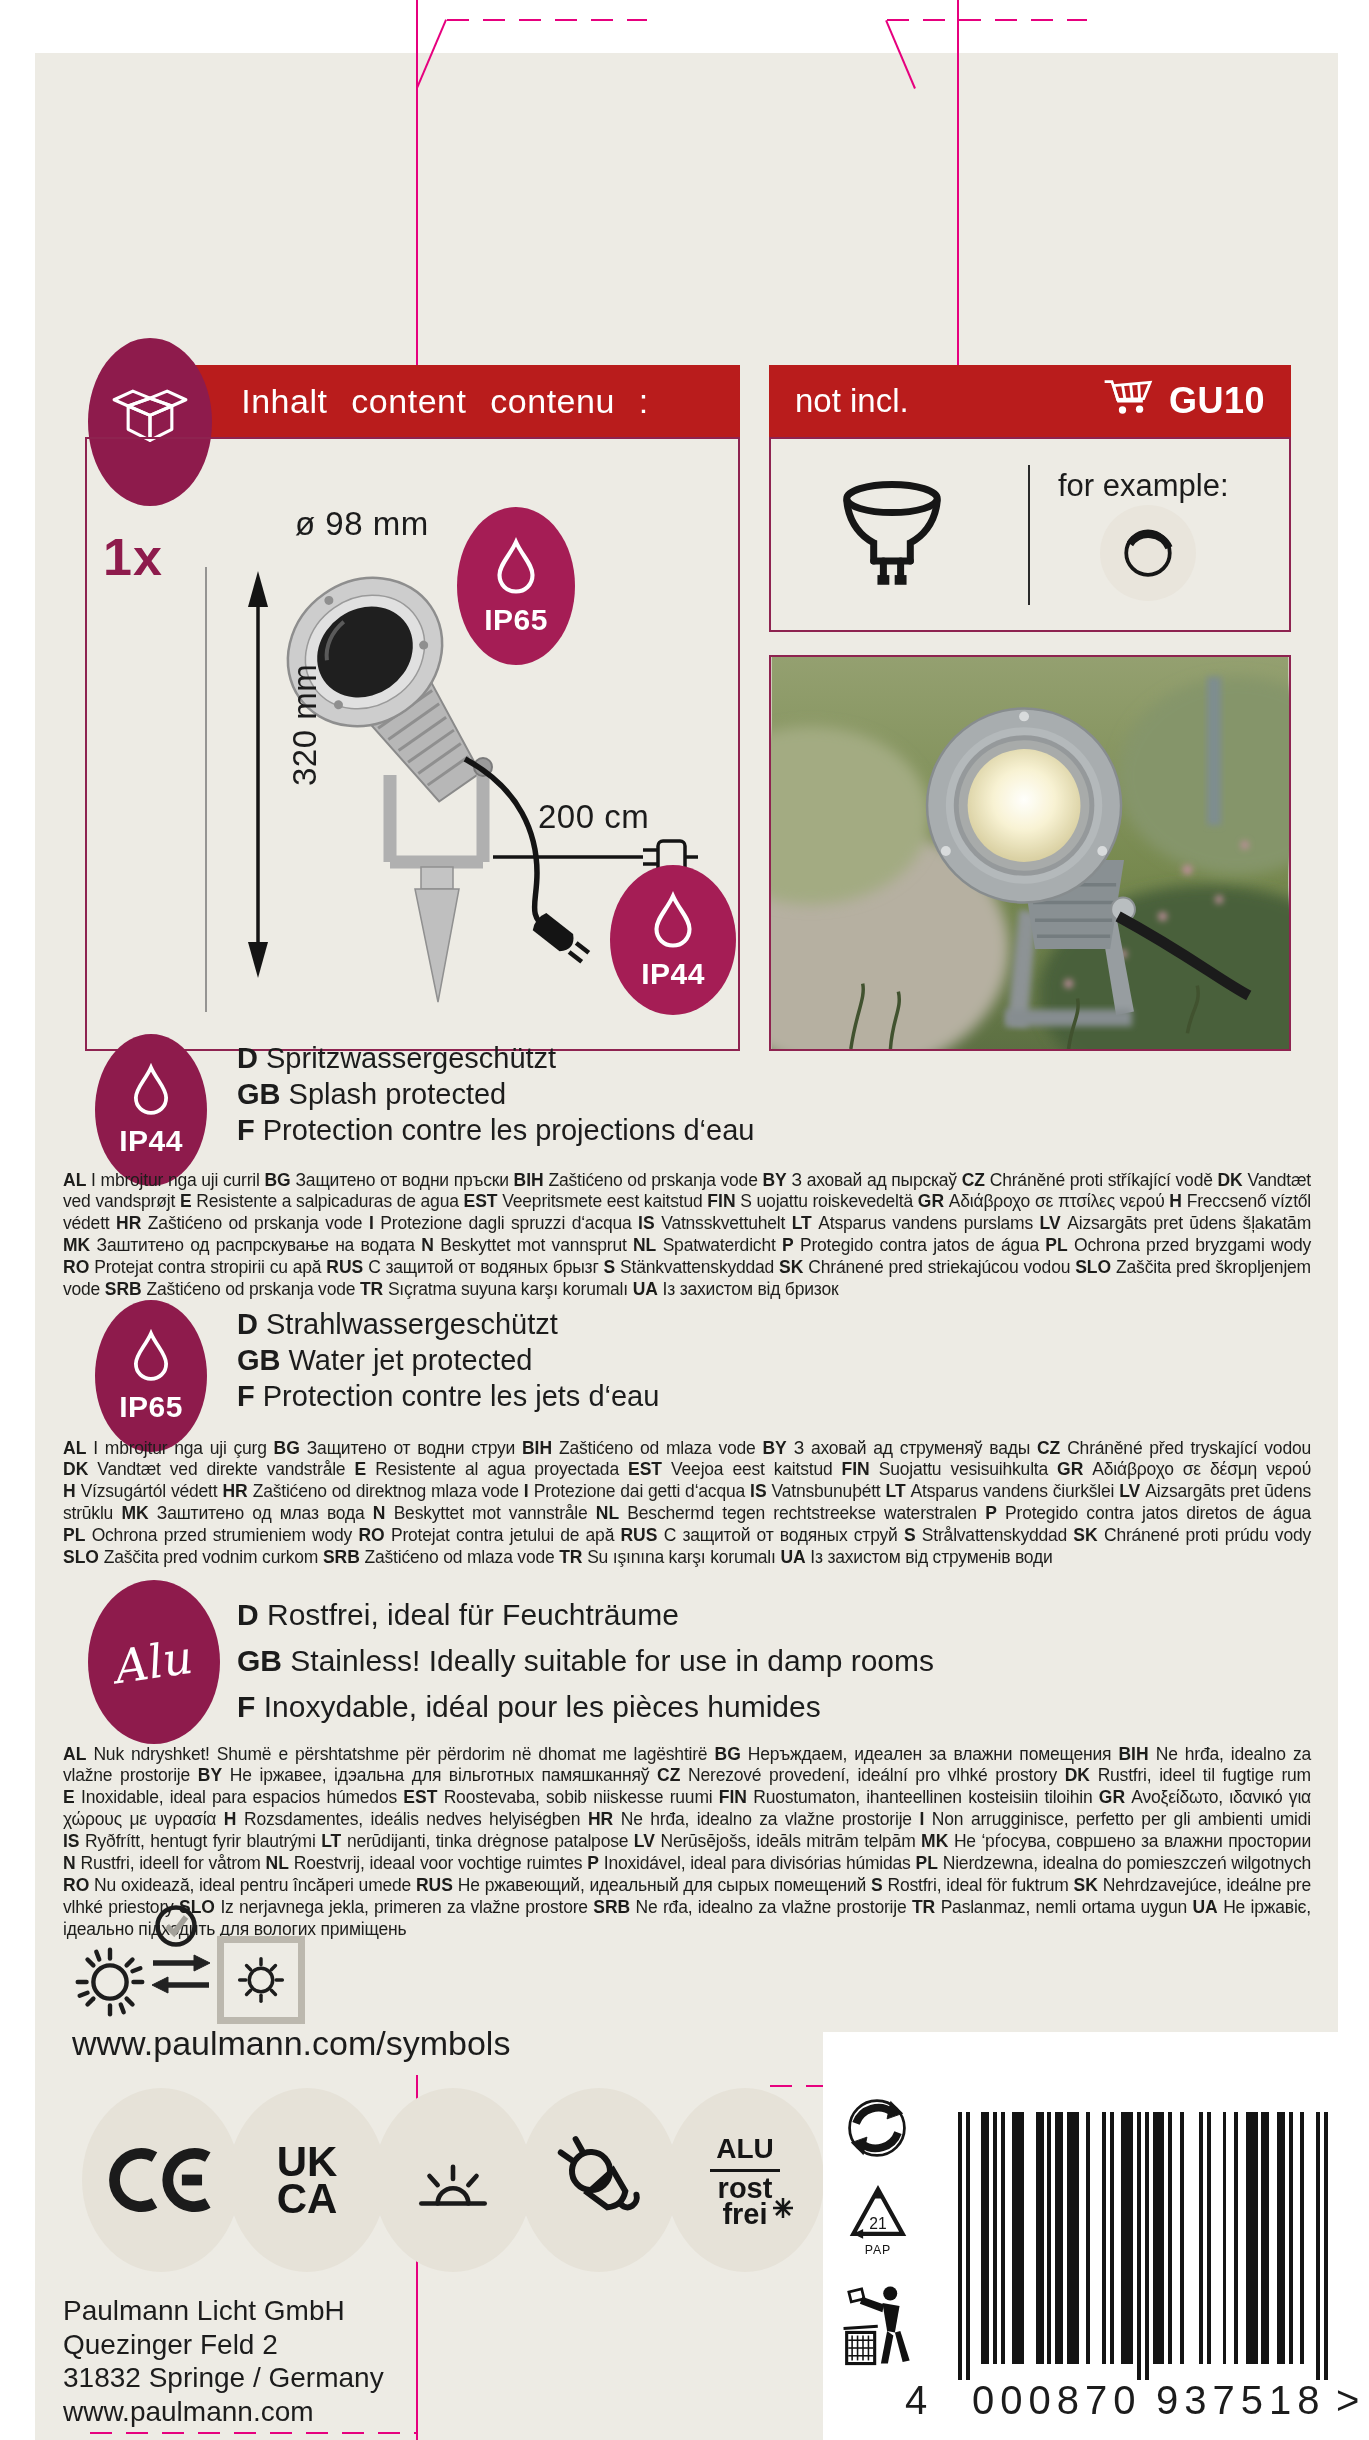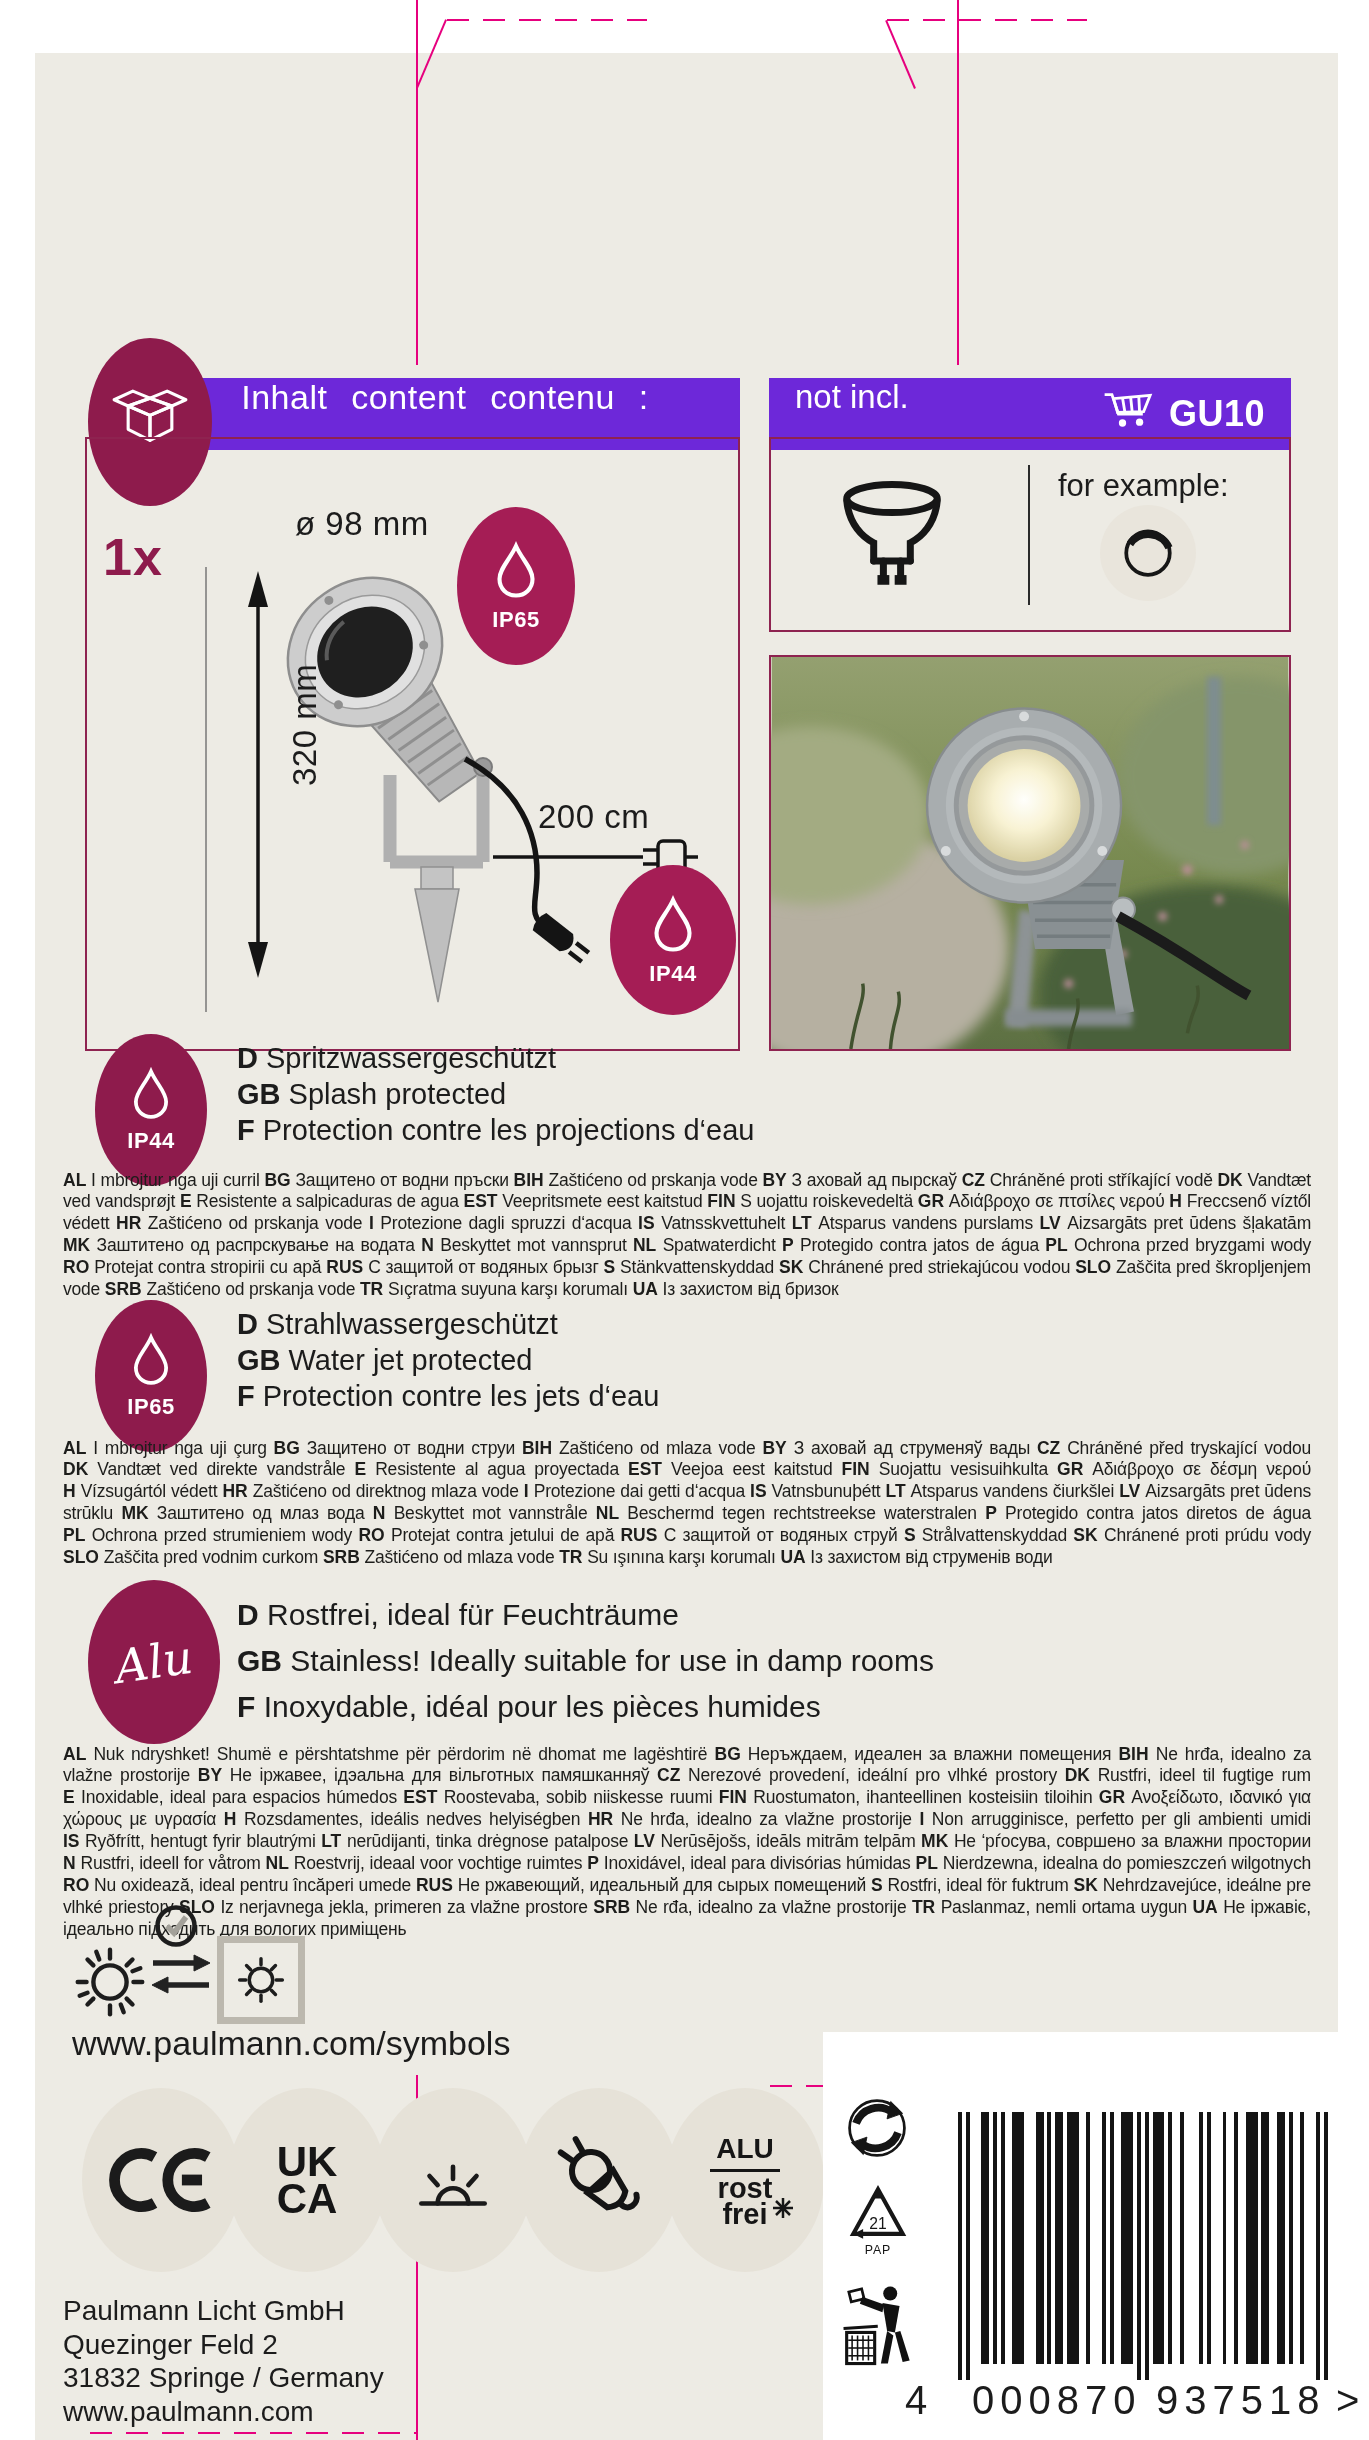--- a/index.html
+++ b/index.html
@@ -16,21 +16,21 @@
   .cropdash{position:absolute;height:2px;background:repeating-linear-gradient(90deg,#e6007e 0 22px,transparent 22px 36px);}
   #cm-d1{left:447px;top:19px;width:200px;}
   #cm-d2{left:887px;top:19px;width:200px;}
   #cm-d3{left:770px;top:2085px;width:183px;}
   #cm-d4{left:90px;top:2432px;width:326px;}
   .cropdiag{position:absolute;width:74px;height:2px;background:#e6007e;transform-origin:0 0;}
   #cm-g1{left:447px;top:20px;transform:rotate(113deg);}
   #cm-g2{left:887px;top:20px;transform:rotate(67deg);}
 
   
-  .hbar{position:absolute;top:378px;height:72px;background:#6d28d9;color:#fff;display:flex;}
+  .hbar{position:absolute;top:365px;height:72px;background:#b91c1c;color:#fff;display:flex;align-items:center;}
   #bar-left{left:150px;width:590px;justify-content:center;}
   #bar-left .t{font-size:34px;word-spacing:14px;letter-spacing:.5px;}
   #bar-right{left:769px;width:522px;justify-content:space-between;padding:0 26px;box-sizing:border-box;}
   #bar-right .t{font-size:33px;}
   #gu10wrap{display:flex;align-items:center;gap:14px;font-size:36px;font-weight:bold;letter-spacing:.5px;}
   #badge-box{position:absolute;left:88px;top:338px;width:124px;height:168px;border-radius:50%;
              background:#8e1b4c;display:flex;align-items:center;justify-content:center;}
 
   
   .obox{position:absolute;border:2px solid #8e2350;box-sizing:border-box;}
@@ -42,21 +42,21 @@
   #qty{position:absolute;left:103px;top:527px;font-size:52px;font-weight:bold;color:#8e1b4c;letter-spacing:1px;}
   #dia{position:absolute;left:295px;top:505px;font-size:33px;letter-spacing:.5px;}
   #len320{position:absolute;left:286px;top:640px;width:44px;height:170px;font-size:33px;
           writing-mode:vertical-rl;transform:rotate(180deg);text-align:center;letter-spacing:.5px;}
   #len200{position:absolute;left:538px;top:798px;font-size:33px;letter-spacing:.5px;}
   #lampsvg{position:absolute;left:85px;top:437px;}
 
   
   .badge{position:absolute;border-radius:50%;color:#fff;display:flex;flex-direction:column;
          align-items:center;justify-content:center;gap:3px;}
-  .badge .lbl{font-size:22px;font-weight:bold;letter-spacing:.5px;}
+  .badge .lbl{font-size:30px;font-weight:bold;letter-spacing:.5px;}
   .badge-dark{background:#8e1b4c;}
   .badge-bright{background:#a51d55;}
   #ip65-draw{left:457px;top:507px;width:118px;height:158px;}
   #ip44-draw{left:610px;top:865px;width:126px;height:150px;}
   #ip44-badge{left:95px;top:1034px;width:112px;height:152px;}
   #ip65-badge{left:95px;top:1300px;width:112px;height:152px;}
   #alu-badge{left:88px;top:1580px;width:132px;height:164px;}
   #alu-badge .script{font-family:"DejaVu Serif","Liberation Serif",serif;font-style:italic;
                      font-size:46px;transform:rotate(-8deg);}
 

